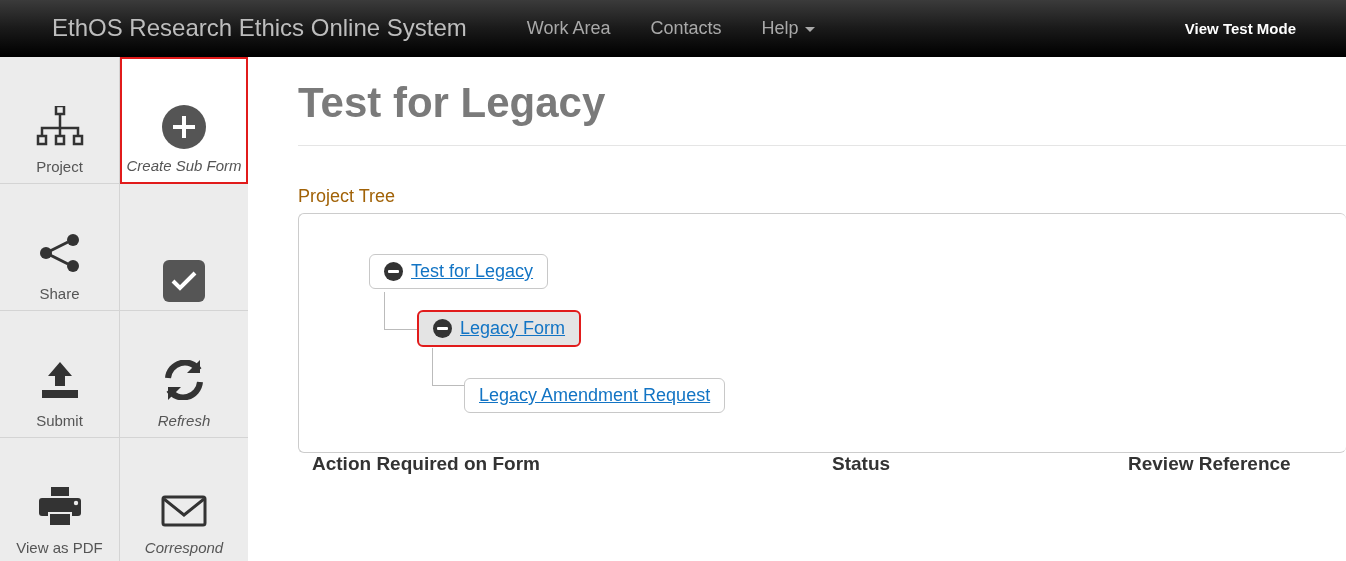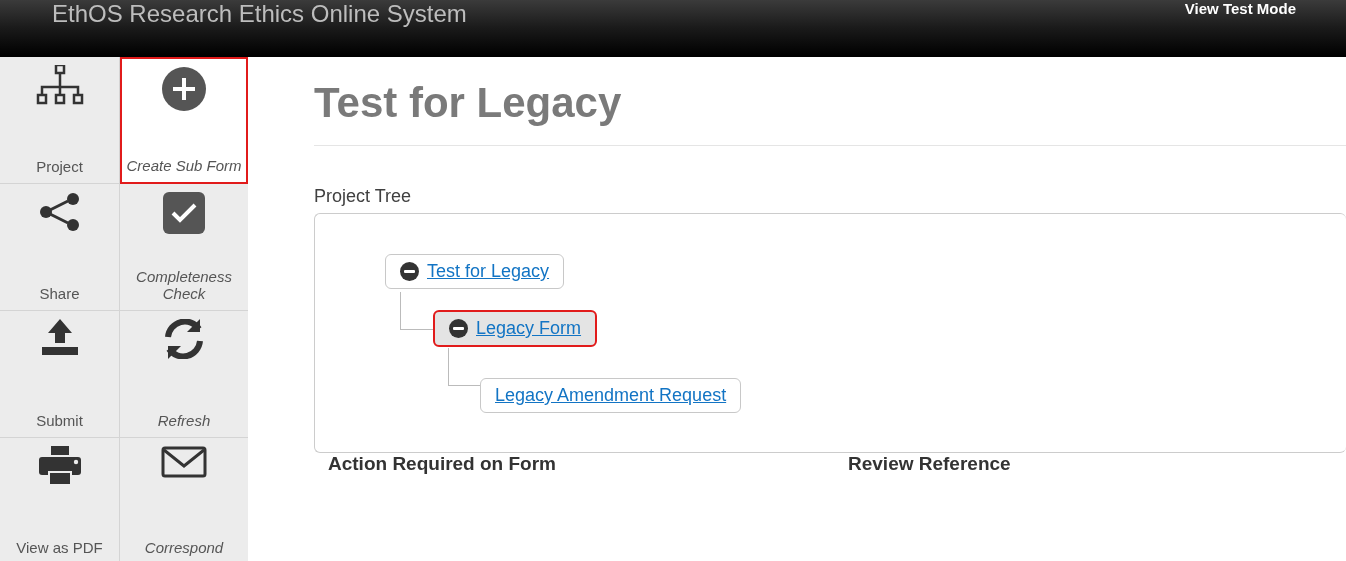--- a/index.html
+++ b/index.html
@@ -9,21 +9,21 @@
     width: 1346px;
     height: 561px;
     overflow: hidden;
   }
 
   
   .navbar {
     height: 57px;
     background: linear-gradient(to bottom, #3b3b3b 0%, #1a1a1a 50%, #000 100%);
     display: flex;
-    align-items: flex-start;
+    align-items: center;
     color: #a9a9a9;
     padding: 0 50px 0 52px;
     border-bottom: 1px solid #000;
   }
   .navbar .brand {
     color: #bdbdbd;
     font-size: 24px;
     font-weight: 400;
     margin-right: 60px;
     white-space: nowrap;
@@ -59,21 +59,21 @@
     width: 248px;
     background: #e6e6e6;
     display: grid;
     grid-template-columns: 120px 128px;
     grid-auto-rows: 127px;
   }
   .tool {
     display: flex;
     flex-direction: column;
     align-items: center;
-    justify-content: space-between;
+    justify-content: flex-end;
     gap: 8px;
     cursor: pointer;
     border-right: 1px solid #d4d4d4;
     border-bottom: 1px solid #d4d4d4;
     background: #ececec;
     padding: 8px 4px;
   }
   .tool:nth-child(2n) { border-right: none; font-style: italic; }
   .tool .label { color: #555; font-size: 15px; text-align: center; line-height: 1.15; }
   .tool.highlight { border: 2px solid #e11b1b; background: #fff; }
@@ -86,33 +86,33 @@
   }
   .iconbox.grey { background:#555; }
   .iconcircle {
     width:44px; height:44px; border-radius:50%;
     background:#555; display:flex; align-items:center; justify-content:center;
   }
 
   
   .content {
     flex: 1;
-    padding: 22px 0 0 66px;
+    padding: 22px 0 0 50px;
     overflow: hidden;
     border-radius: 8px;
   }
   .page-title {
     font-size: 42px;
     font-weight: 700;
     color: #7a7a7a;
     margin-bottom: 18px;
   }
   .divider { border: none; border-top: 1px solid #e5e5e5; margin-bottom: 40px; }
 
-  .tree-label { font-size: 18px; color: #404040; margin-bottom: 6px; }
+  .tree-label { font-size: 18px; color: #a16207; margin-bottom: 6px; }
   .tree-panel {
     border: 1px solid #ccc;
     border-radius: 6px;
     border-right: none;
     padding: 40px 0 40px 70px;
     min-height: 240px;
     position: relative;
   }
 
   
@@ -160,20 +160,28 @@
   }
   .cols .c-a { width: 520px; }
   .cols .c-b { width: 296px; }
   .cols .c-c { flex:1; }
 </style>
 </head>
 <body>
 
 <div class="navbar">
   <div class="brand">EthOS Research Ethics Online System</div>
+  <div class="nav-links">
+    <div class="nav-link">Work Area</div>
+    <div class="nav-link">Contacts</div>
+    <div class="nav-link">
+      <span>Help</span>
+      <span class="caret"></span>
+    </div>
+  </div>
   <div class="mode">View Test Mode</div>
 </div>
 
 <div class="main">
 
   <div class="sidebar">
 
     <div class="tool">
       <span>
         <svg width="48" height="40" viewBox="0 0 48 40">
@@ -207,21 +215,20 @@
       </span>
       <span class="label">Share</span>
     </div>
 
     <div class="tool">
       <span class="iconbox grey">
         <svg width="26" height="22" viewBox="0 0 26 22">
             <path d="M2 11 L9 18 L24 3" stroke="#fff" stroke-width="4" fill="none"></path>
           </svg>
       </span>
-      <span class="label">Completeness Check</span>
     </div>
 
     <div class="tool">
       <span>
         <svg width="44" height="38" viewBox="0 0 44 38">
           <path d="M22 0 L34 14 H27 V24 H17 V14 H10 Z"></path>
           <rect x="4" y="28" width="36" height="8"></rect>
         </svg>
       </span>
       <span class="label">Submit</span>
@@ -283,17 +290,18 @@
         <a>Legacy Form</a>
       </div>
 
       <div class="node row3">
         <a>Legacy Amendment Request</a>
       </div>
     </div>
 
     <div class="cols">
       <div class="c-a">Action Required on Form</div>
+      <div class="c-b">Status</div>
       <div class="c-c">Review Reference</div>
     </div>
   </div>
 
 </div>
 
 </body></html>

